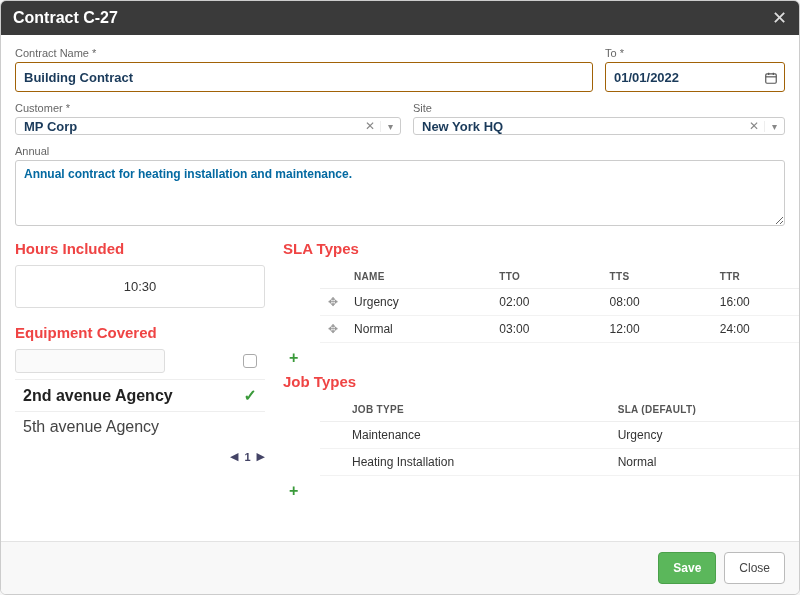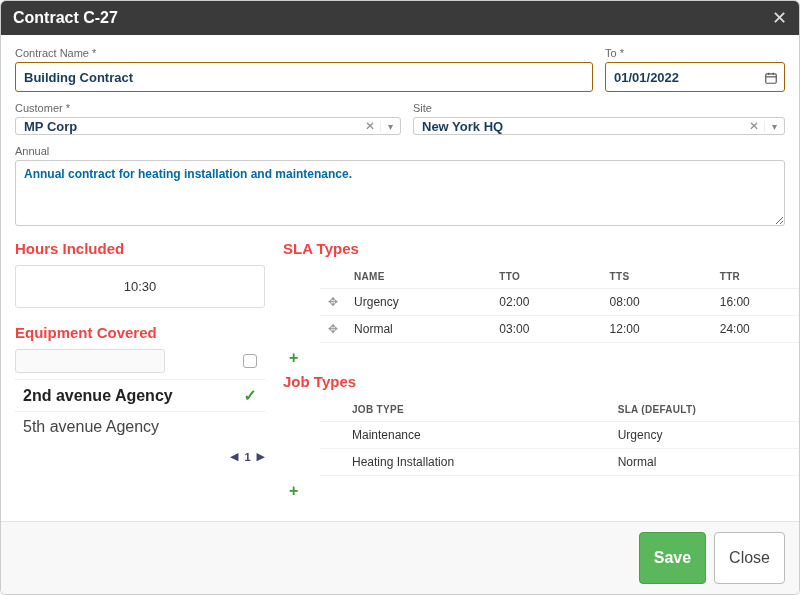--- a/index.html
+++ b/index.html
@@ -37,21 +37,21 @@
 .pager { text-align: right; font-size: 11px; color: #446; margin-top: 8px; display:flex; justify-content:flex-end; gap:6px; align-items:center;}
 .pager span { cursor: pointer; }
 .pager .pnum { font-weight: 700; }
 .tbl { width: 100%; border-collapse: collapse; font-size: 12px; margin-bottom: 4px; margin-left: 37px; }
 .tbl th { text-align: left; font-size: 10px; font-weight: 700; color: #555; padding: 6px 8px; border-bottom: 1px solid #eee; letter-spacing: 0.3px; }
 .tbl td { padding: 6px 8px; border-bottom: 1px solid #f2f2f2; color: #333; }
 .tbl td.first, .tbl th.first { width: 24px; text-align: center; color: #777; }
 .drag-icon { color: #999; cursor: move; font-size: 12px; }
 .add-row { color: #3a9a3a; font-size: 16px; font-weight: 700; cursor: pointer; padding: 2px 6px; display: inline-block; }
 .modal-footer { border-top: 1px solid #e3e3e3; background: #f8f8f8; padding: 10px 14px; display: flex; justify-content: flex-end; gap: 8px; }
-.btn { border: 1px solid #bbb; background: #fff; color: #444; border-radius: 4px; padding: 16px 14px; font-size: 16px; cursor: pointer; }
+.btn { border: 1px solid #bbb; background: #fff; color: #444; border-radius: 4px; padding: 8px 14px; font-size: 12px; cursor: pointer; }
 .btn-primary { background: #5bb75b; border-color: #4aa04a; color: #fff; font-weight: 600; }
 svg.icon { width: 14px; height: 14px; display: inline-block; vertical-align: middle; }
 </style>
 </head>
 <body>
 
 <div class="modal">
   <div class="modal-header">
     <h1>Contract C-27</h1>
     <span class="close-x">✕</span>

